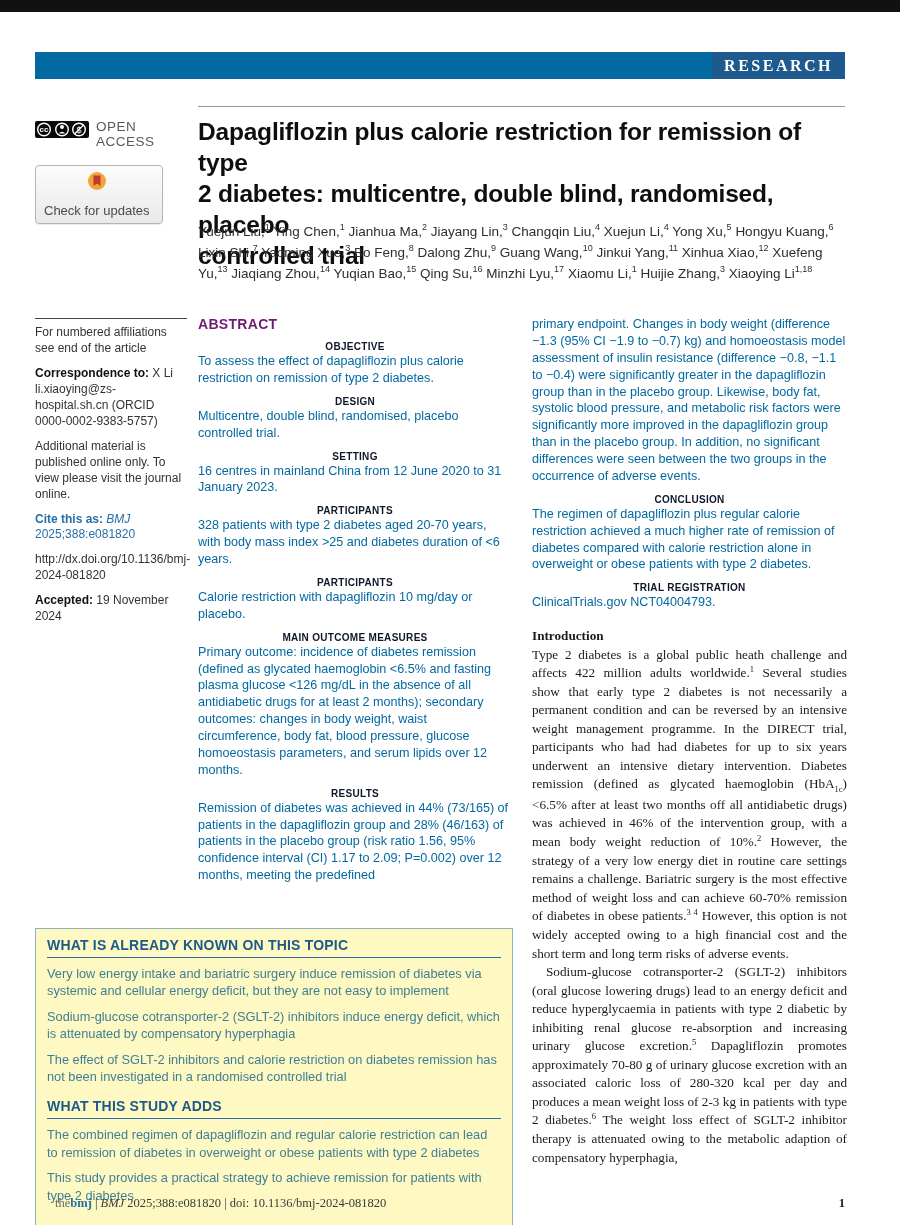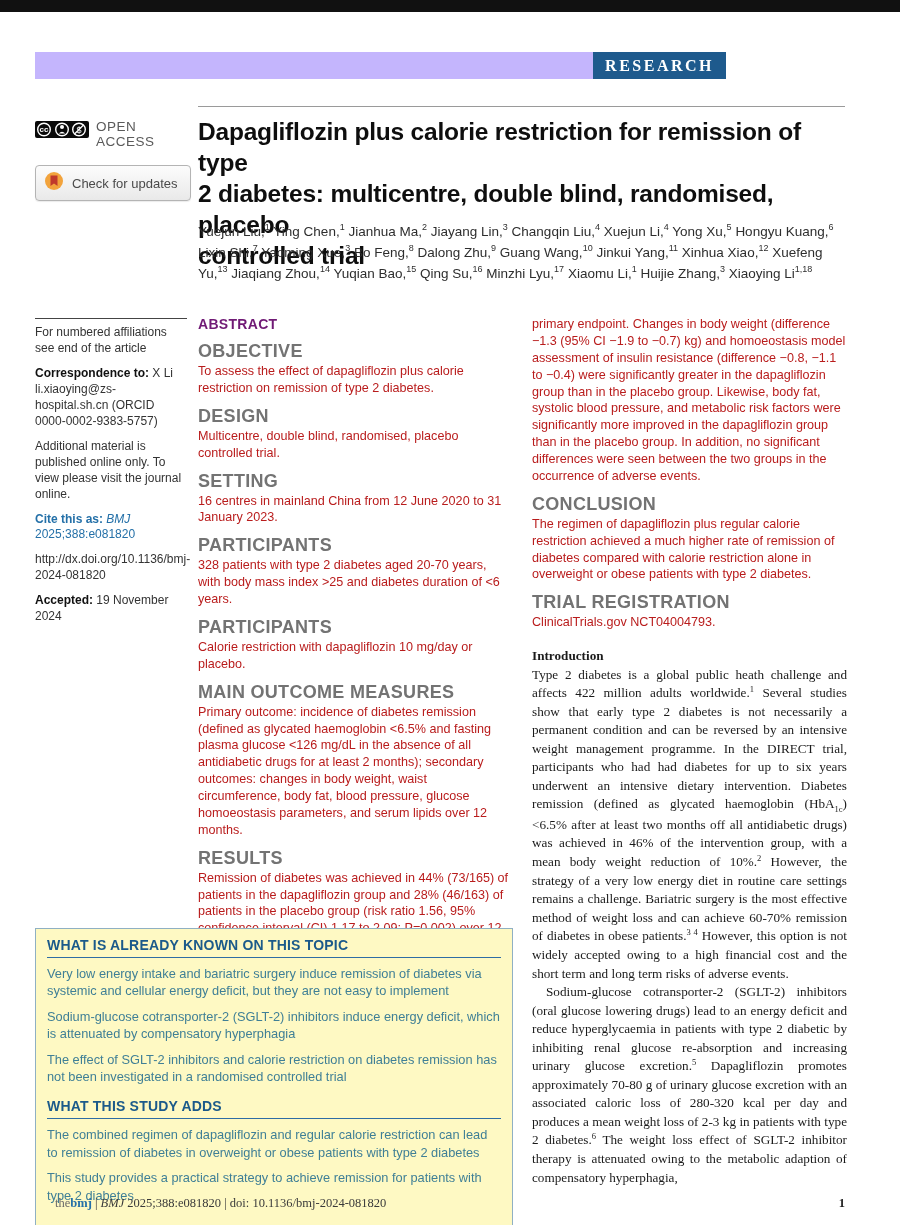--- a/index.html
+++ b/index.html
@@ -1,35 +1,35 @@
 <!DOCTYPE html>
 <html><head>
 <meta charset="utf-8">
 <style>
   html,body{margin:0;padding:0;}
   body{
     width:900px;height:1225px;position:relative;background:#ffffff;
     font-family:"Liberation Sans",sans-serif;color:#222;overflow:hidden;
   }
   .top-black-bar{position:absolute;left:0;top:0;width:900px;height:12px;background:#111;}
-  .banner{position:absolute;left:35px;top:52px;width:691px;height:27px;background:#c4b5fd;}
+  .banner{position:absolute;left:35px;top:52px;width:810px;height:27px;background:#0369a1;}
   .banner-label{
     position:absolute;right:0;top:0;height:27px;line-height:27px;background:#1e5a8d;
     color:#fff;font-family:"Liberation Serif",serif;font-weight:bold;font-size:16px;
     letter-spacing:2.5px;padding:0 12px;
   }
   .title-rule{position:absolute;left:198px;top:106px;width:647px;border-top:1px solid #9a9a9a;}
 
   .access-block{position:absolute;left:35px;top:119px;width:160px;}
   .oa-row{display:flex;align-items:flex-start;gap:7px;}
   .oa-text{font-size:13.5px;color:#5a5a5a;letter-spacing:0.5px;}
   .check-btn{
     margin-top:16px;display:inline-flex;align-items:center;gap:8px;
     border:1px solid #b4b4b4;border-radius:4px;background:linear-gradient(#fcfcfc,#e9e9e9);
-    padding:5px 12px 5px 8px;cursor:pointer;box-shadow:0 1px 1px rgba(0,0,0,0.08);
+    padding:5px 12px 5px 8px;cursor:pointer;box-shadow:0 1px 1px rgba(0,0,0,0.08);flex-direction:column;
   }
   .check-btn span.lbl{font-size:13px;color:#4a4a4a;}
 
   .title{
     position:absolute;left:198px;top:116px;width:655px;
     font-size:24.5px;font-weight:bold;color:#0e0e0e;line-height:1.27;letter-spacing:-0.2px;
   }
   .authors{
     position:absolute;left:198px;top:221px;width:655px;
     font-size:13.5px;color:#2e2e2e;line-height:1.5;
@@ -40,22 +40,22 @@
   .sidebar .rule{border-top:1px solid #444;margin-bottom:6px;width:100%;}
   .sidebar p{margin:0 0 9px 0;}
   .sidebar b{color:#111;}
   .cite-line{color:#2470a8;}
   .cite-line b{color:#2470a8;}
   .cite-line i{font-style:italic;}
 
   .col-abstract{position:absolute;left:198px;top:316px;width:314px;}
   .col-abstract-2{position:absolute;left:532px;top:316px;width:315px;}
   .abstract-label{font-size:14px;font-weight:800;color:#701a75;letter-spacing:0.3px;margin:0 0 4px 0;}
-  .sec-head{font-size:18px;font-weight:bold;color:#737373;letter-spacing:0.3px;margin:9px 0 1px 0;}
-  .sec-body{font-size:12.6px;line-height:1.34;color:#b91c1c;margin:0;}
+  .sec-head{font-size:10px;font-weight:bold;color:#0f172a;letter-spacing:0.3px;margin:9px 0 1px 0;text-align:center;}
+  .sec-body{font-size:12.6px;line-height:1.34;color:#0369a1;margin:0;}
 
   .intro{margin-top:16px;font-family:"Liberation Serif",serif;color:#1a1a1a;}
   .intro-head{font-size:14.5px;font-weight:bold;margin:0 0 2px 0;}
   .intro p{font-size:13.2px;line-height:1.4;text-align:justify;margin:0;}
   .intro p + p{text-indent:14px;}
   .intro sup{font-size:8.5px;}
   .intro sub{font-size:8.5px;}
 
   .known-box{
     position:absolute;left:35px;top:928px;width:454px;

